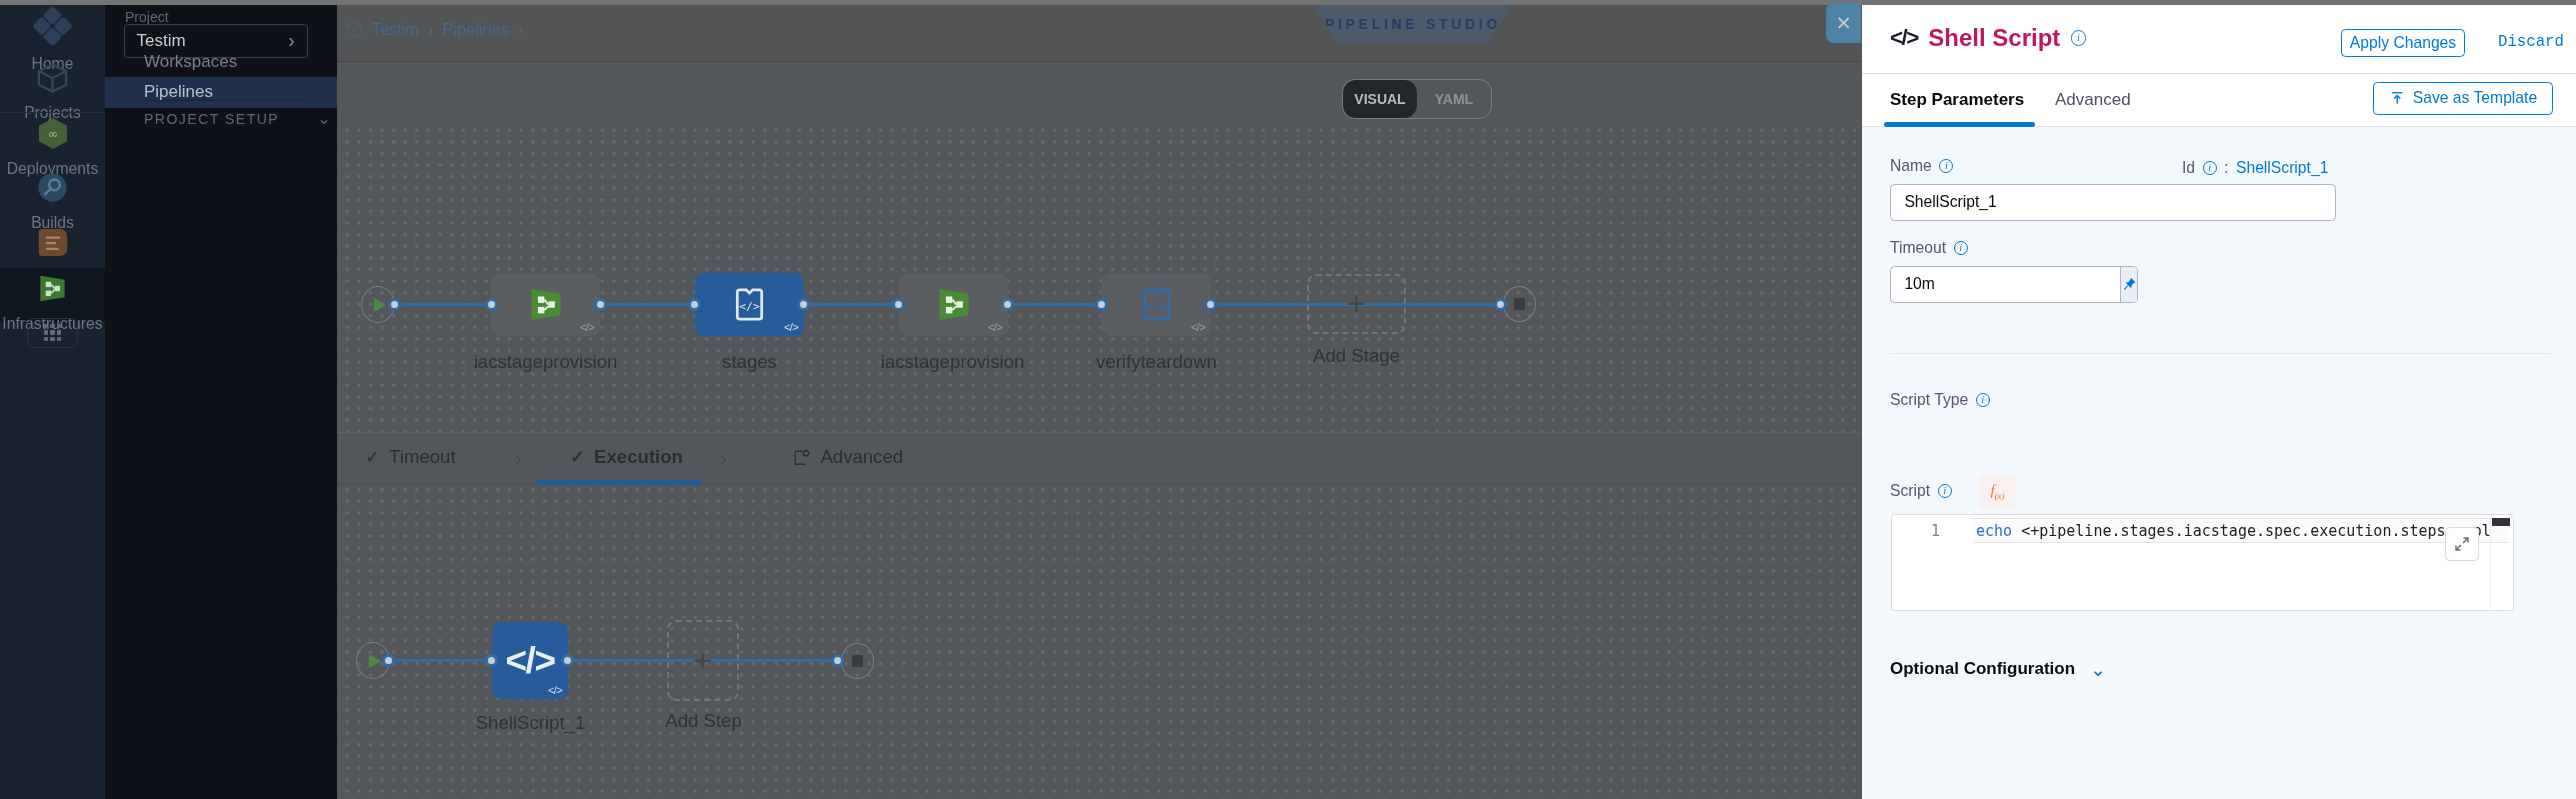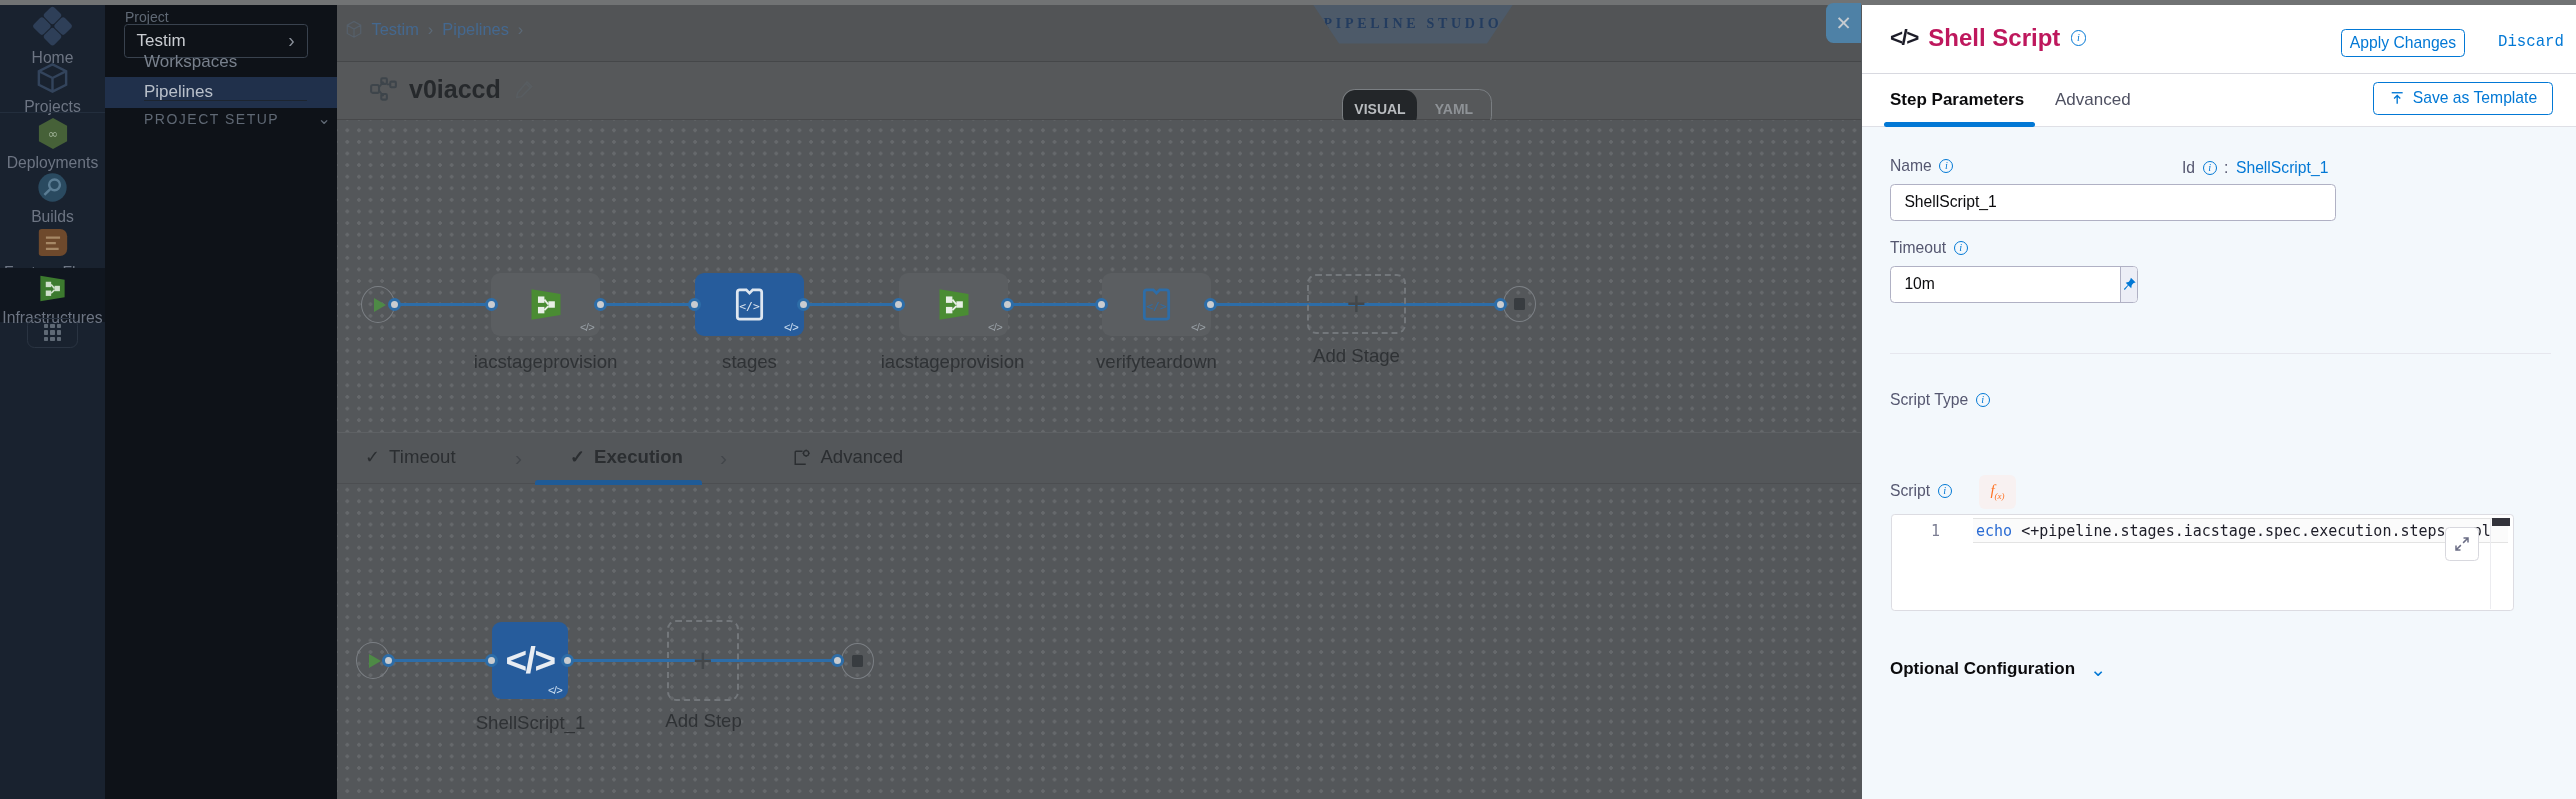--- a/index.html
+++ b/index.html
@@ -7,21 +7,21 @@
     font-family:"Liberation Sans", sans-serif; }
   .abs { position:absolute; }
   #app { position:relative; width:2576px; height:799px; }
 
   
   #topstrip { left:0; top:0; width:2576px; height:4.5px; background:#717374; }
 
   
   #rail { left:0; top:4.5px; width:105px; height:795px; background:#19222f; }
   .rail-item { position:absolute; left:0; width:105px; text-align:center; cursor:pointer; }
-  .rail-label { display:block; color:#6d7583; font-size:15.7px; margin-top:2px; }
+  .rail-label { display:block; color:#6d7583; font-size:15.7px; margin-top:8px; }
   .rail-divider { position:absolute; left:0; width:105px; height:0.7px; background:#232e3d; }
   .rail-active { position:absolute; left:0; width:105px; background:#10161f; }
   .logo-grid { display:inline-block; transform:rotate(45deg); width:33px; height:33px; }
   .logo-grid i { float:left; width:14px; height:14px; margin:0.7px; background:#2e3f58; border-radius:3px; }
   .appgrid-box { position:absolute; left:27px; width:51px; height:30px; border:0.7px solid #2a3442;
     border-radius:7.5px; display:flex; align-items:center; justify-content:center; }
   .ninedots { display:grid; grid-template-columns:repeat(3,4.5px); grid-gap:2.2px; }
   .ninedots i { width:4.5px; height:4.5px; background:#5f6975; border-radius:0.7px; }
 
   
@@ -42,23 +42,23 @@
   
   #hrow1 { left:337px; top:4.5px; width:1524px; height:57px; background:#525456; border-bottom:0.7px solid #454749; }
   #hrow2 { left:337px; top:62px; width:1524px; height:58px; background:#56585a; border-bottom:0.7px solid #48494b; }
   #breadcrumb { position:absolute; left:7.5px; top:15px; display:flex; align-items:center; gap:9px;
     font-size:16.4px; color:#44688f; }
   #breadcrumb .sep { color:#5c6a77; font-size:16.4px; }
   #pagetitle { position:absolute; left:33px; top:12.7px; display:flex; align-items:center; gap:12px; }
   #pagetitle .t { font-size:25px; font-weight:bold; color:#26292c; }
   #badge { left:1313px; top:4.5px; width:200px; height:39px; background:#4d5a69;
     clip-path:polygon(0 0,100% 0,87% 100%,13% 100%); display:flex; align-items:center;
-    justify-content:center;font-family:Liberation Serif, serif; }
+    justify-content:center; }
   #badge span { color:#233c5f; font-weight:bold; font-size:14px; letter-spacing:3.7px; }
-  #vy-toggle { left:1342px; top:89px; width:150px; height:40px; border:0.7px solid #7a7e82;
+  #vy-toggle { left:1342px; top:79px; width:150px; height:40px; border:0.7px solid #7a7e82;
     border-radius:12.7px; display:flex; overflow:hidden; background:transparent; }
   #vy-toggle .seg { flex:1; display:flex; align-items:center; justify-content:center;
     font-size:14px; font-weight:bold; cursor:pointer; }
   #vy-toggle .seg.on { background:#232629; color:#b9bcbf; border-radius:12.7px; }
   #vy-toggle .seg.off { color:#8e9296; }
   #close-drawer { left:1826px; top:3px; width:35px; height:40px; background:#4e81a6;
     border-radius:7.5px 0 0 7.5px; display:flex; align-items:center; justify-content:center;
     color:#c6cbd0; font-size:19.4px; cursor:pointer; border:none; }
 
   
@@ -268,35 +268,20 @@
       <span class="sep">›</span>
     </div>
   </div>
   <div id="badge" class="abs">
     <span>PIPELINE STUDIO</span>
   </div>
   <button id="close-drawer" class="abs">
     <span>✕</span>
   </button>
 
-  <div id="hrow2" class="abs">
-    <div id="pagetitle">
-      <svg width="27" height="25" viewBox="0 0 24 22">
-        <rect x="1" y="7" width="7" height="7" rx="1.5" fill="none" stroke="#3e454b" stroke-width="1.8"></rect>
-        <rect x="10" y="1" width="5" height="5" rx="1" fill="none" stroke="#3e454b" stroke-width="1.8"></rect>
-        <rect x="10" y="15" width="5" height="5" rx="1" fill="none" stroke="#3e454b" stroke-width="1.8"></rect>
-        <rect x="18" y="4" width="5" height="5" rx="1" fill="none" stroke="#3e454b" stroke-width="1.8"></rect>
-        <path d="M8 9 L12 4 M8 12 L12 17 M15 6.5 L18 6.5" stroke="#3e454b" stroke-width="1.6" fill="none"></path>
-      </svg>
-      <span class="t">v0iaccd</span>
-      <svg width="22.4" height="22.4" viewBox="0 0 24 24" style="cursor:pointer;">
-        <path d="M15 4 L20 9 L9 20 L4 21 L5 16 Z M13.5 5.5 L18.5 10.5" fill="none" stroke="#585d61" stroke-width="1.6"></path>
-      </svg>
-    </div>
-  </div>
   <div id="vy-toggle" class="abs">
     <div class="seg on">VISUAL</div>
     <div class="seg off">YAML</div>
   </div>
 
   <div id="canvas" class="abs">
 
     <div class="edge" style="left:57px; top:183px; width:1109px;"></div>
 
     <div class="startnode" style="left:24px; top:166px;">

